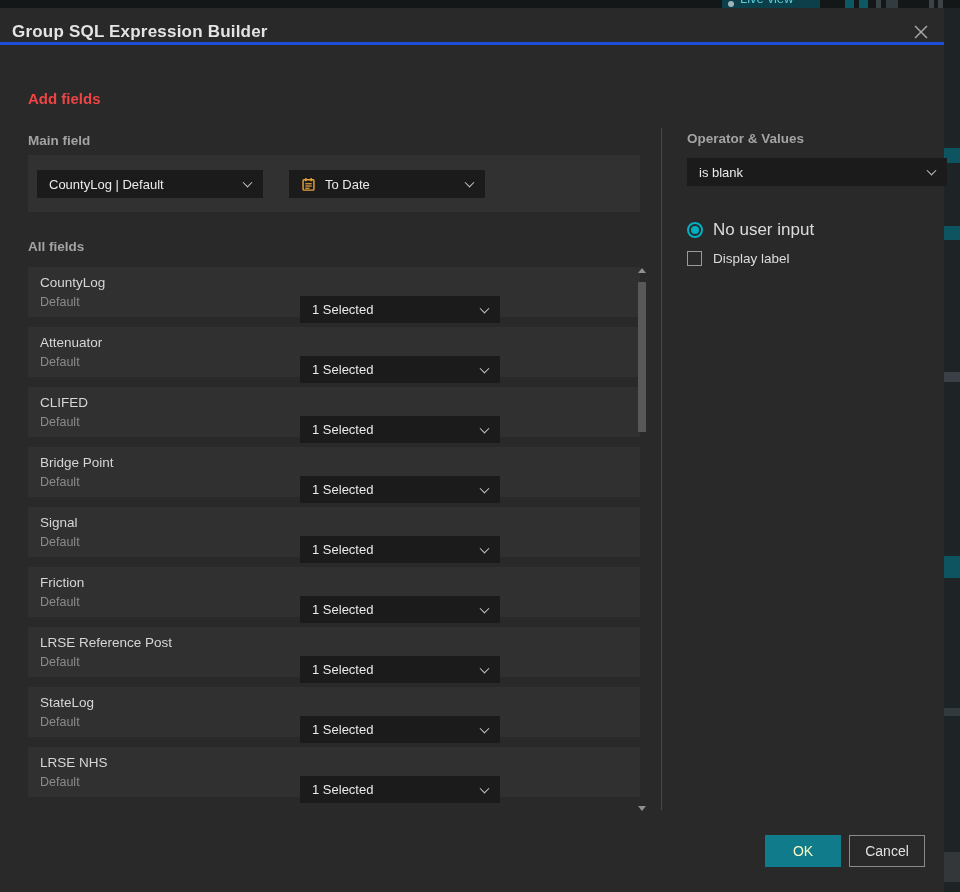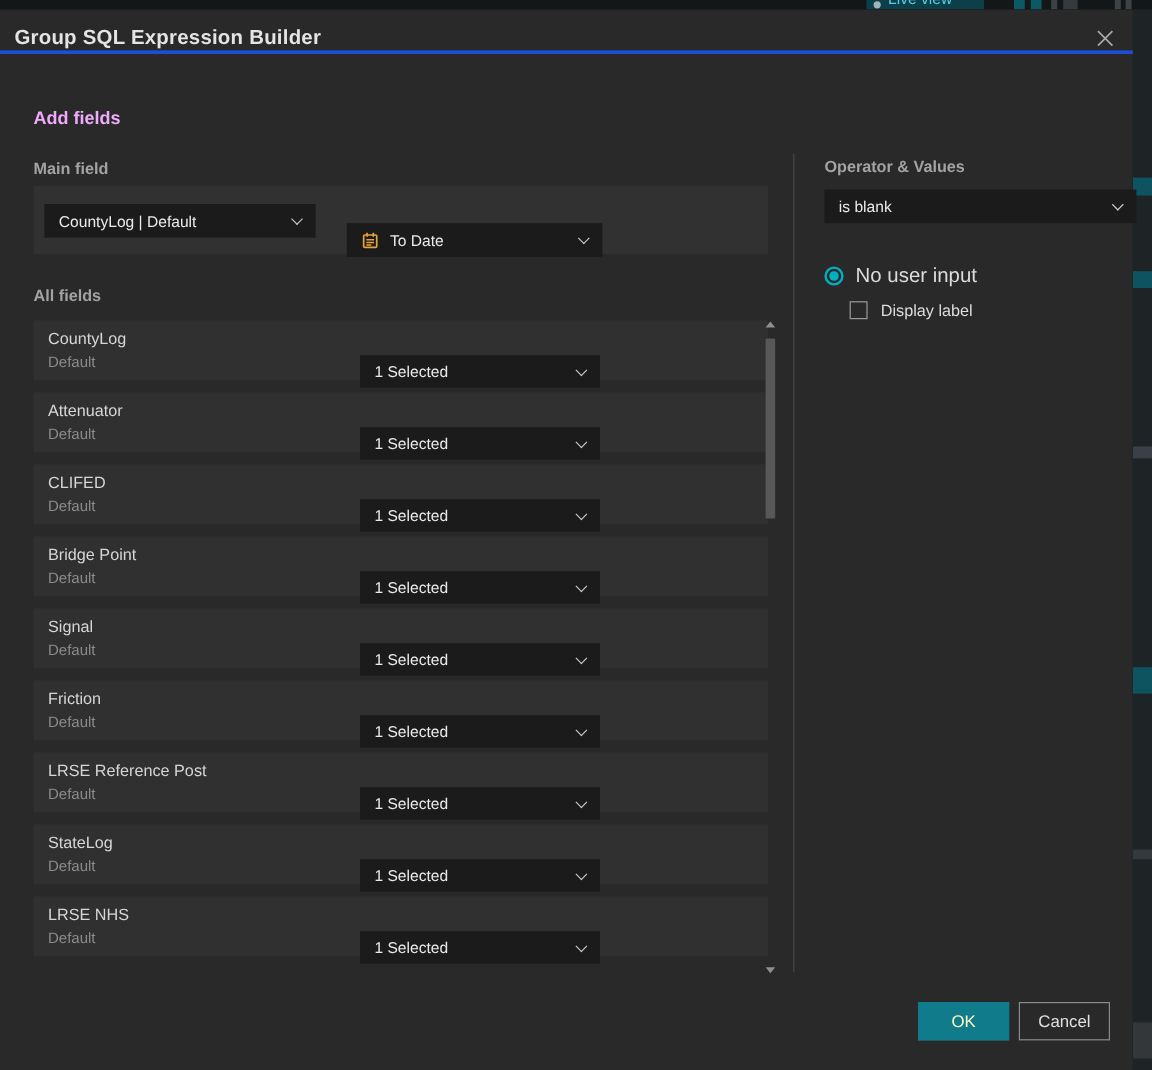--- a/index.html
+++ b/index.html
@@ -15,31 +15,31 @@
   .bg-right { position:absolute; left:944px; top:8px; width:16px; height:884px; background:#1e2326; overflow:hidden; }
   .br-frag { position:absolute; left:0; width:16px; }
 
   
   .modal { position:absolute; left:0; top:8px; width:944px; height:884px; background:#292929; }
   .modal-header { position:absolute; left:0; top:0; width:100%; height:37px; border-bottom:3px solid #1d4ed8; }
   .modal-title { position:absolute; left:12px; top:0; line-height:47px; font-size:17px; font-weight:600; color:#e4e4e4; letter-spacing:.2px; }
   .close-btn { position:absolute; right:10px; top:11px; width:26px; height:26px; cursor:pointer; display:flex; align-items:center; justify-content:center; }
   .close-btn svg { display:block; }
 
-  .section-heading { position:absolute; left:28px; font-size:15px; font-weight:700; color:#f0abfc; }
+  .section-heading { position:absolute; left:28px; font-size:15px; font-weight:700; color:#ef4444; }
   .sub-label { position:absolute; font-size:13.5px; font-weight:700; color:#a3a3a3; }
 
   
   .dd { position:absolute; background:#1b1b1b; display:flex; align-items:center; cursor:pointer; }
   .dd-text { font-size:13px; color:#eaeaea; padding-left:12px; white-space:nowrap; }
   .chev { position:absolute; right:12px; top:50%; width:7px; height:7px; border-right:1.6px solid #c9c9c9; border-bottom:1.6px solid #c9c9c9; transform:translateY(-70%) rotate(45deg); }
 
   .main-field-box { position:absolute; left:28px; top:147px; width:612px; height:57px; background:#313131; }
   .mf-dd1 { left:9px; top:15px; width:226px; height:28px; }
-  .mf-dd2 { left:261px; top:15px; width:213px; height:28px;margin-top:16px; }
+  .mf-dd2 { left:261px; top:15px; width:196px; height:28px; }
   .cal-icon { margin-left:12px; display:flex; }
   .mf-dd2 .dd-text { padding-left:9px; }
 
   
   .fields-list { position:absolute; left:28px; top:259px; width:612px; }
   .field-row { position:relative; width:612px; height:50px; background:#303030; margin-bottom:10px; }
   .fr-name { position:absolute; left:12px; top:8px; font-size:13.5px; color:#d6d6d6; }
   .fr-sub { position:absolute; left:12px; top:28px; font-size:12.5px; color:#8b8b8b; }
   .row-dd { left:272px; top:29px; width:200px; height:27px;text-align:center; }
 
@@ -51,21 +51,21 @@
 
   
   .v-divider { position:absolute; left:661px; top:120px; width:1px; height:682px; background:#484848; }
 
   
   .op-dd { left:687px; top:150px; width:260px; height:28px; }
   .radio-row { position:absolute; left:687px; top:212px; display:flex; align-items:center; cursor:pointer; }
   .radio-outer { width:16px; height:16px; border-radius:50%; border:2px solid #00b0c0; display:flex; align-items:center; justify-content:center; background:#292929; }
   .radio-inner { width:8px; height:8px; border-radius:50%; background:#00b0c0; }
   .radio-label { margin-left:10px; font-size:17px; color:#dcdcdc; }
-  .check-row { position:absolute; left:708px; top:243px; display:flex; align-items:center; cursor:pointer; }
+  .check-row { position:absolute; left:687px; top:243px; display:flex; align-items:center; cursor:pointer; }
   .checkbox { width:15px; height:15px; border:1.5px solid #9a9a9a; background:transparent; }
   .check-label { margin-left:11px; font-size:13.5px; color:#dcdcdc; }
 
   
   .btn { position:absolute; top:827px; width:76px; height:32px; font-size:14px; display:flex; align-items:center; justify-content:center; cursor:pointer; font-family:"Liberation Sans", sans-serif; }
   .btn-ok { left:765px; background:#0f7b8b; color:#fef9c3; border:1px solid #0f7b8b; }
   .btn-cancel { left:849px; background:transparent; color:#e0e0e0; border:1px solid #8a8a8a; }
 </style>
 </head>
 <body>

